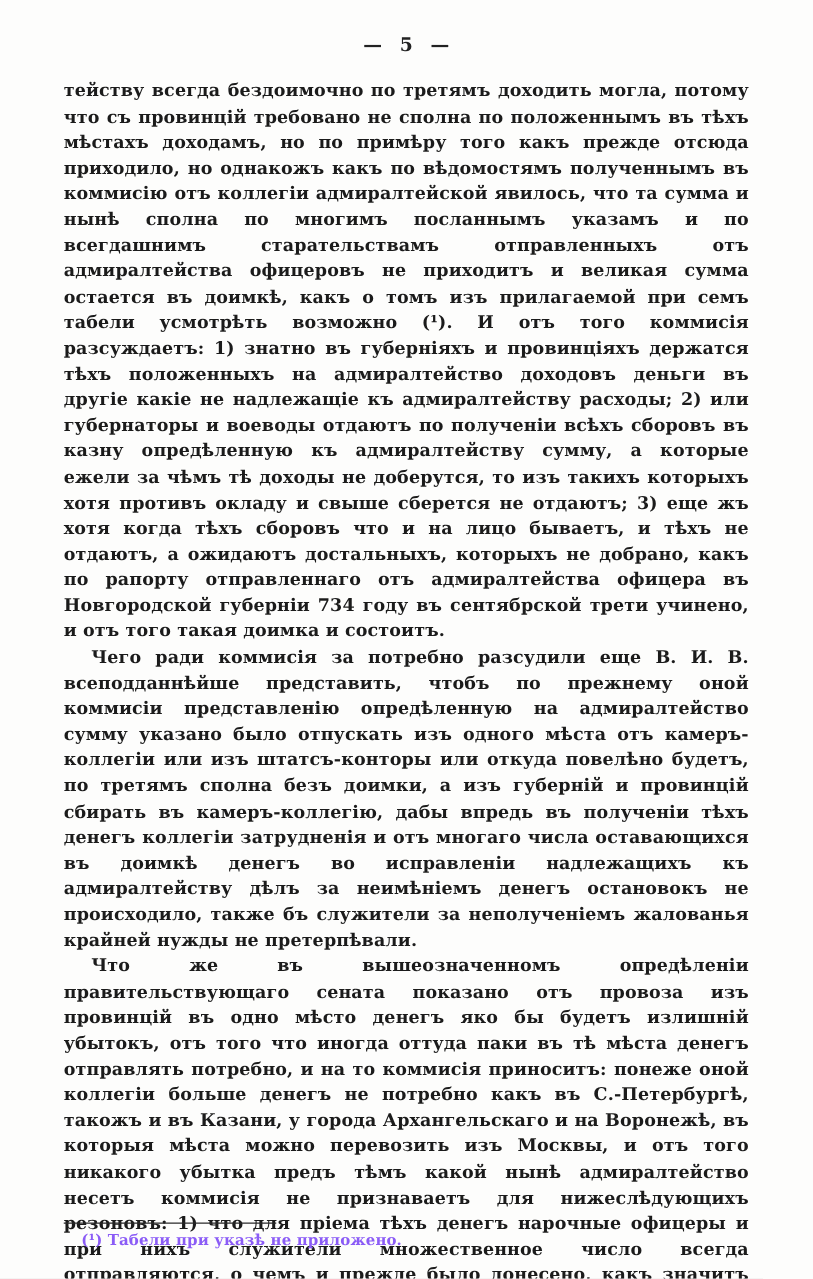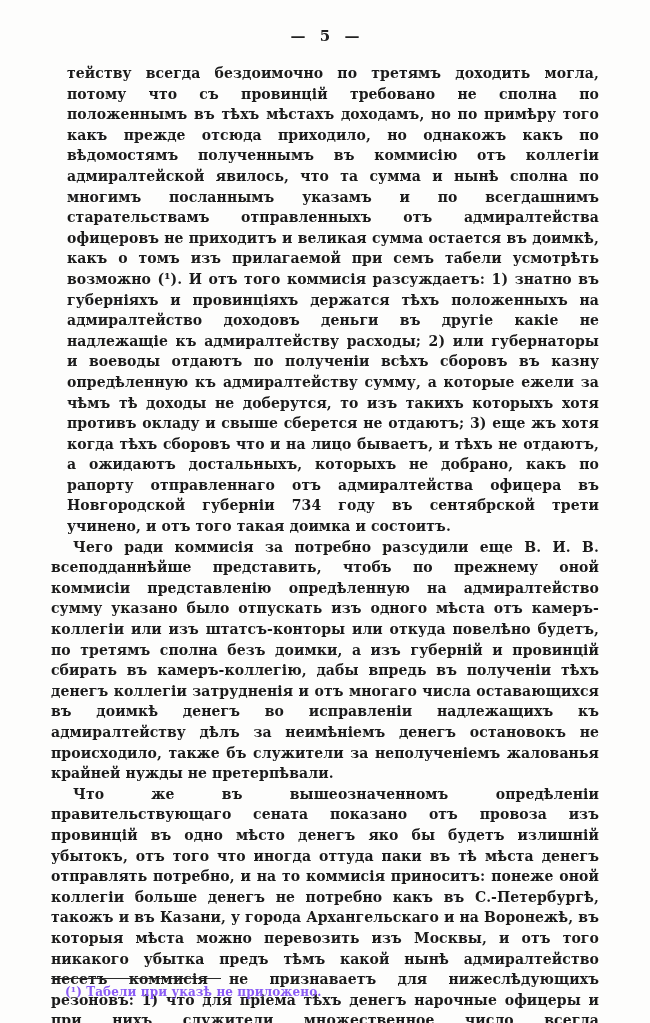--- a/index.html
+++ b/index.html
@@ -34,21 +34,20 @@
     font-weight: bold;
     line-height: 20.6px;
     letter-spacing: 0.1px;
   }
   .para {
     margin: 0;
     text-indent: 22px;
   }
   .para.no-indent {
     text-indent: 0;
-    margin-left: 16px;
   }
   .footnote {
     position: absolute;
     left: 51px;
     right: 51px;
     bottom: 24px;
   }
   .footnote-rule {
     width: 170px;
     height: 0;

